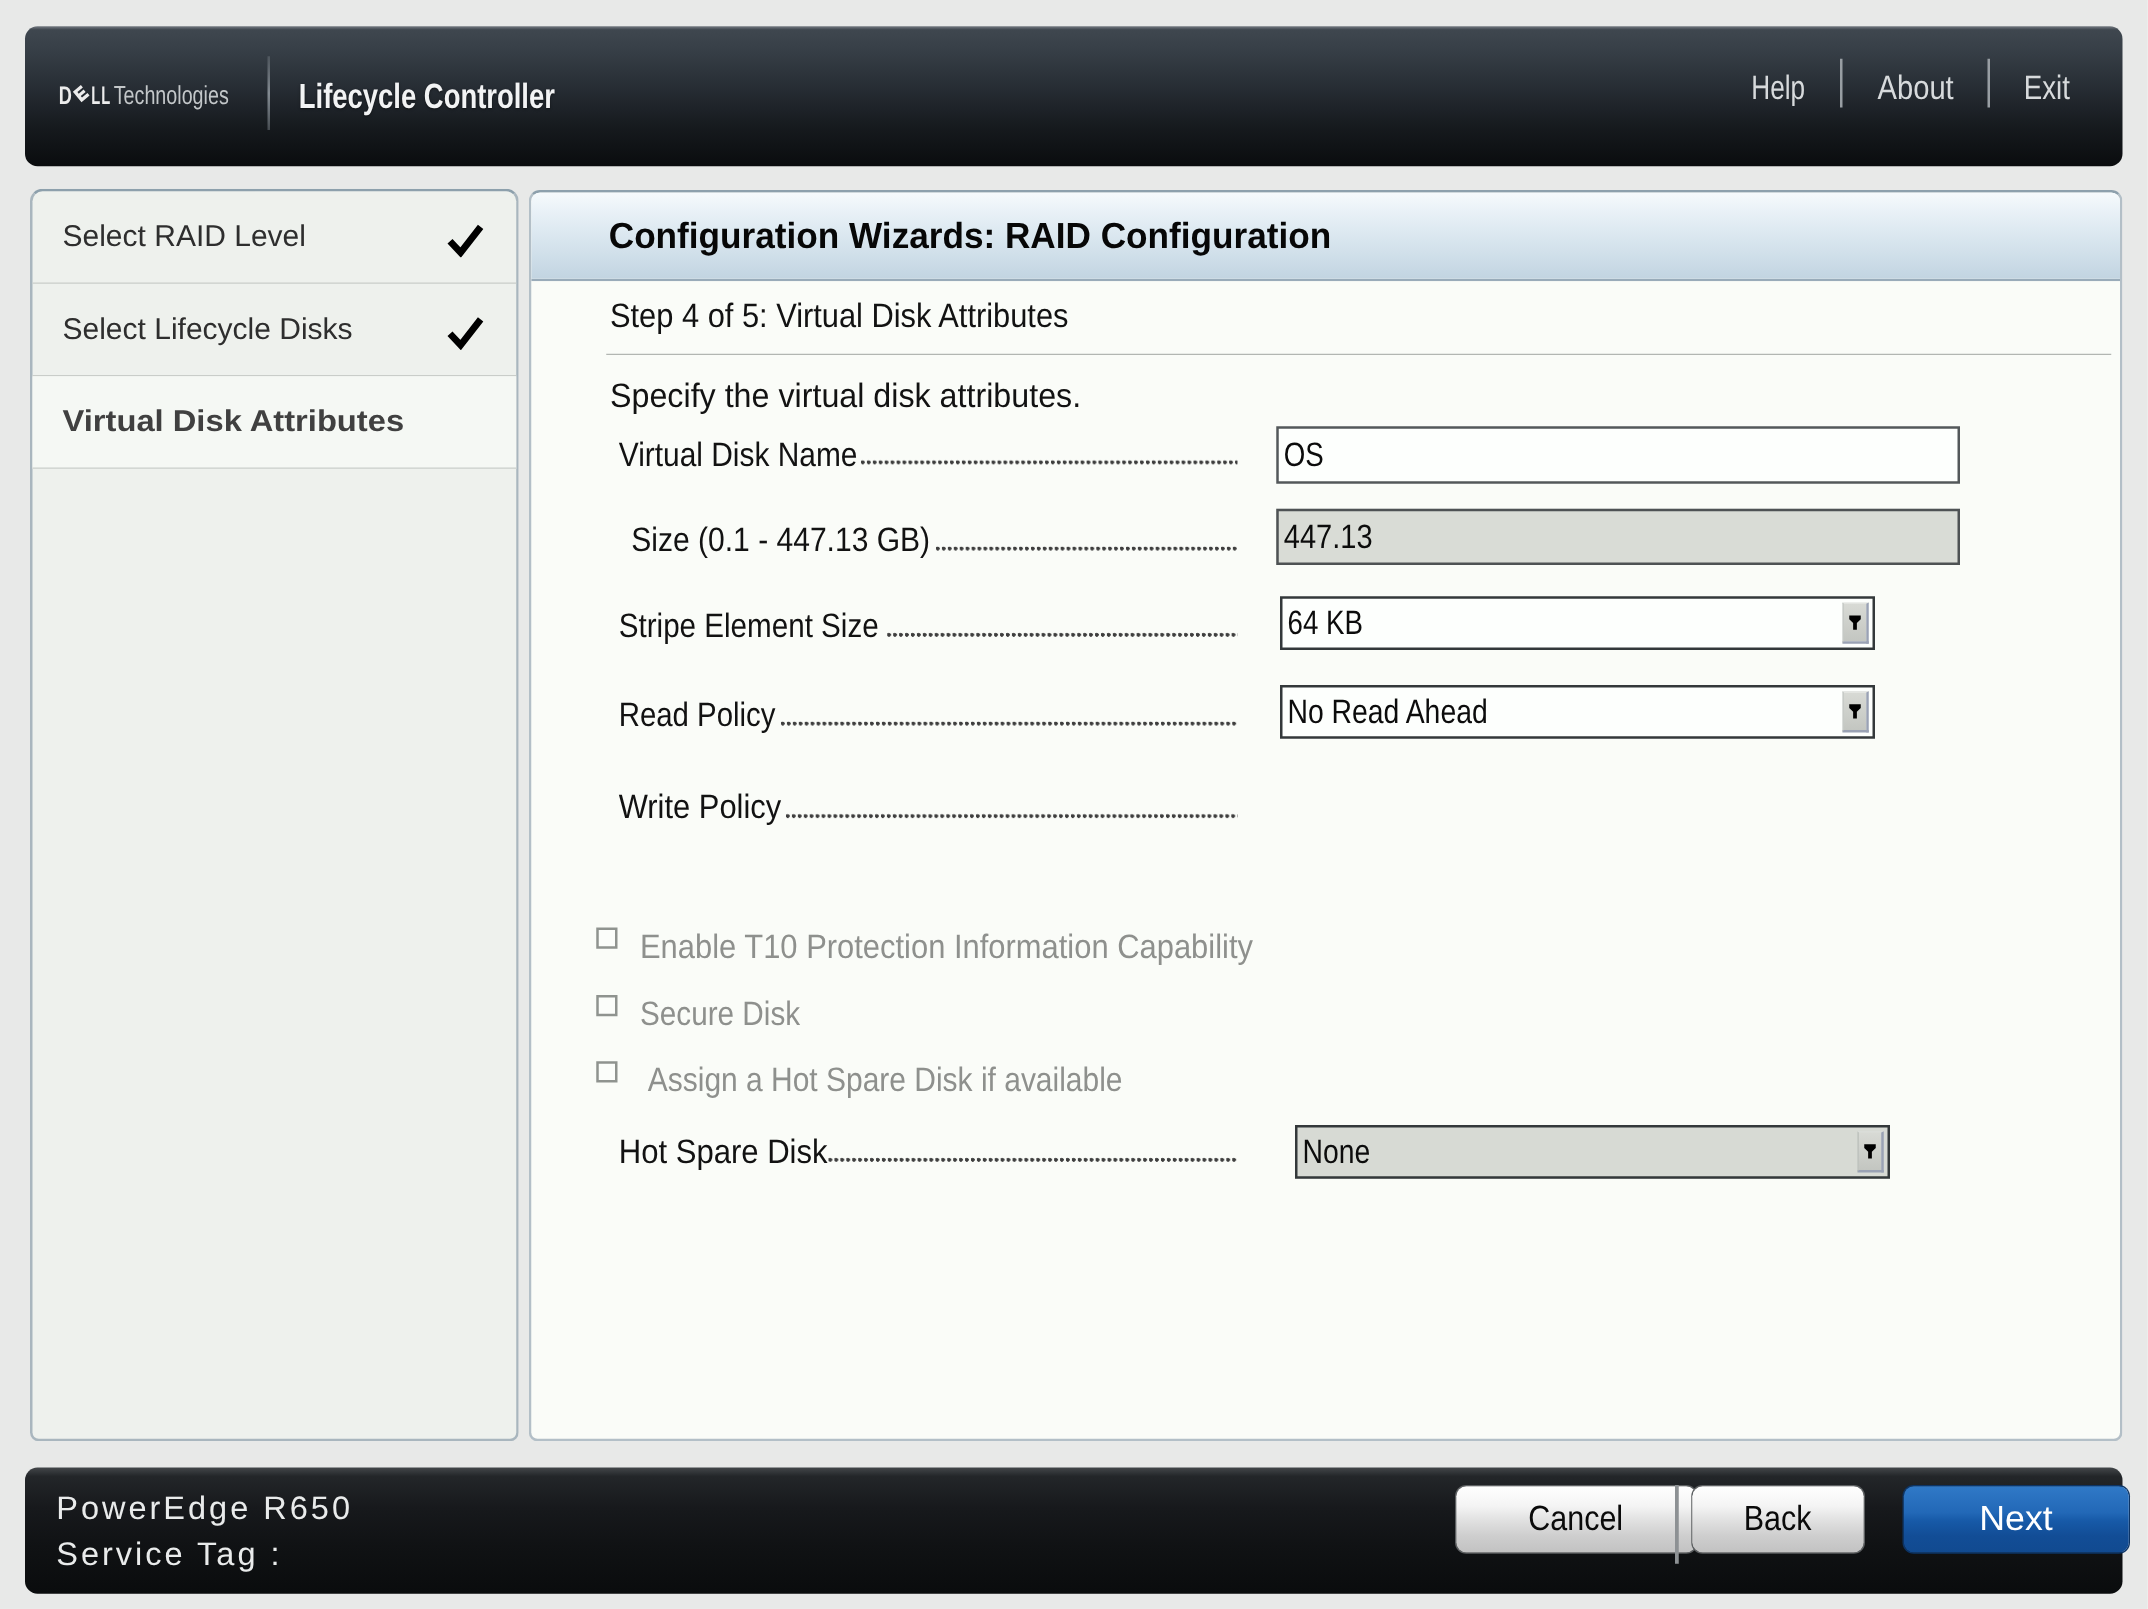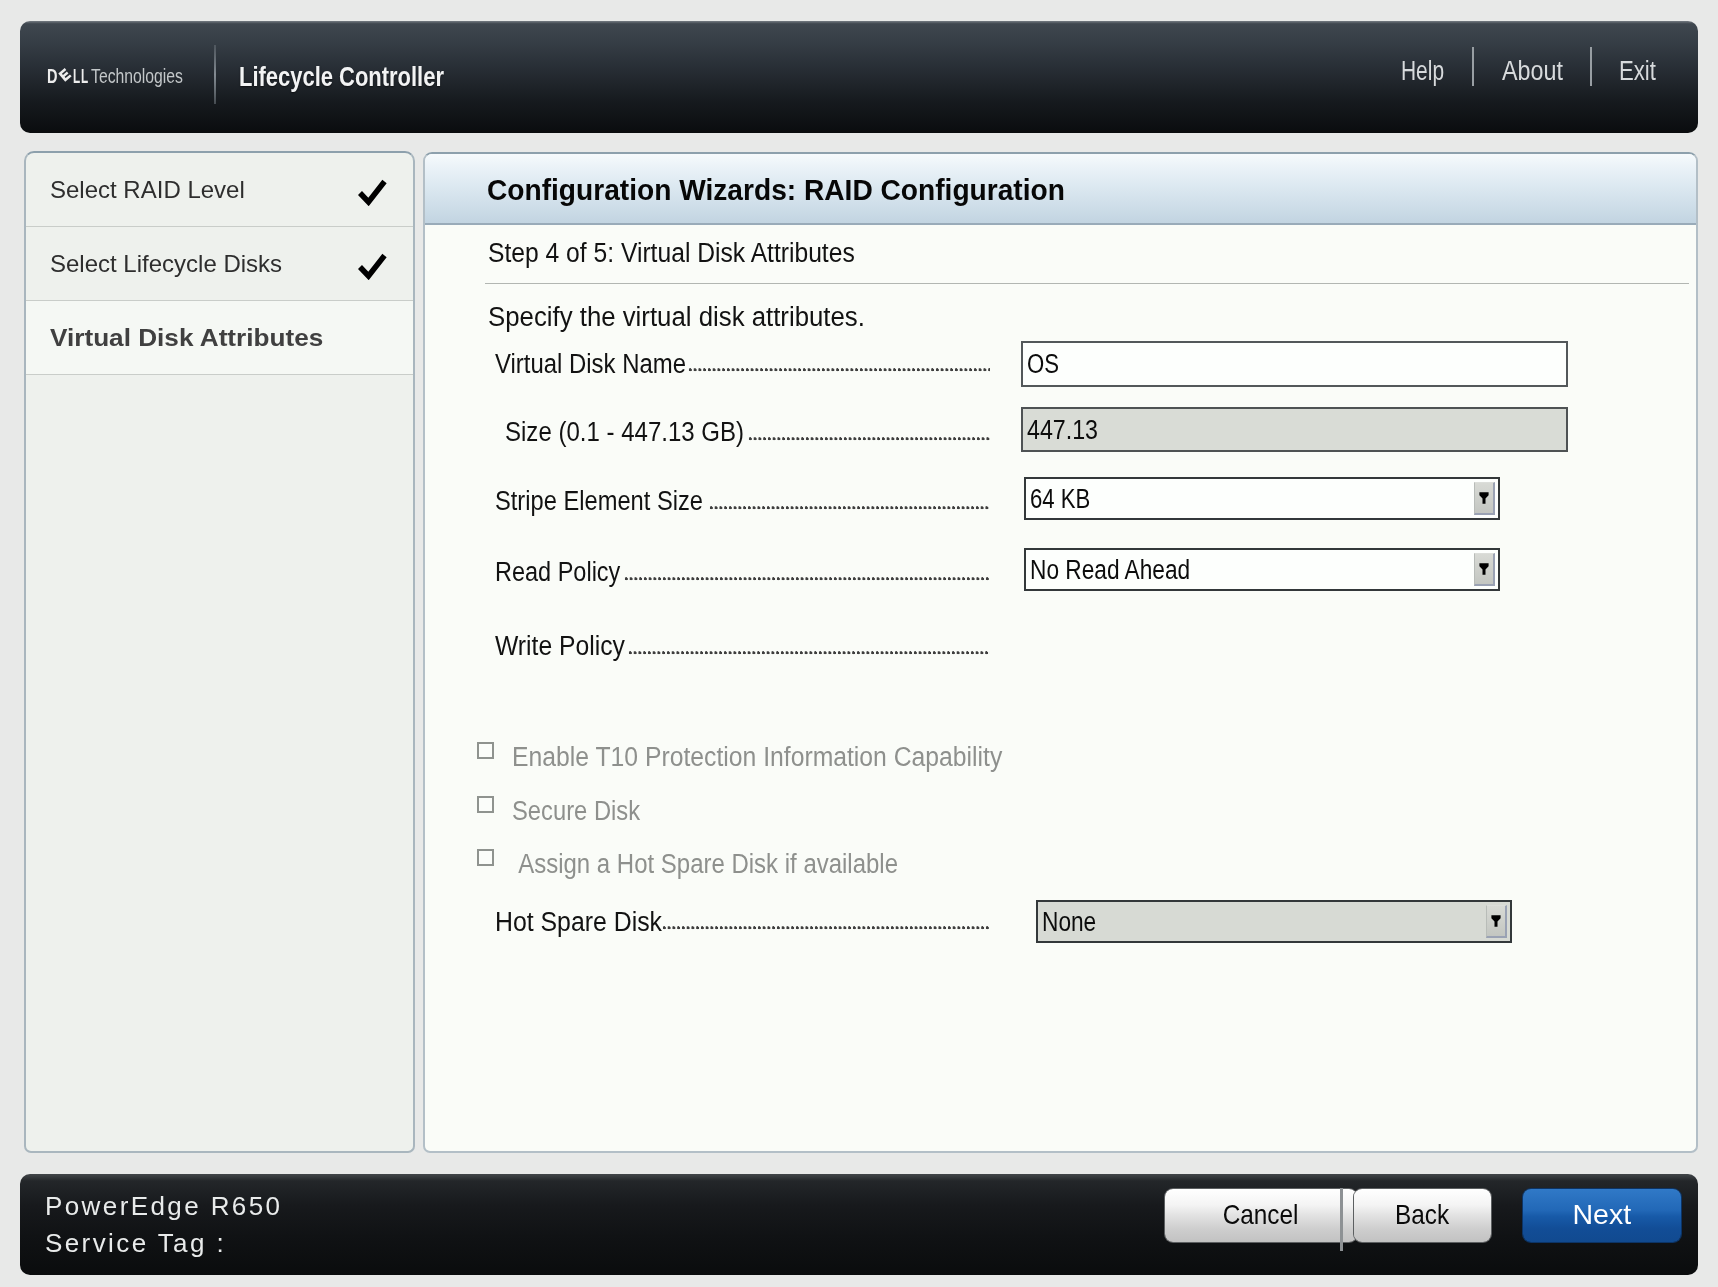--- a/index.html
+++ b/index.html
@@ -187,14 +187,14 @@
       </span>
     </div>
 </div>
 
 <div class="foot">
   <div class="ftx" style="top:32px"><span>PowerEdge R650</span></div>
   <div class="ftx" style="top:69px"><span>Service Tag :</span></div>
   <div class="btn" style="left:1145px;width:192px;"><span class="bt">Cancel</span></div>
   <div class="bdiv"></div>
   <div class="btn" style="left:1334px;width:137px;"><span class="bt">Back</span></div>
-  <div class="btn next" style="left:1503px;width:158px;"><span class="bt">Next</span></div>
+  <div class="btn next" style="left:1503px;width:180px;"><span class="bt">Next</span></div>
 </div>
 
 </body></html>

